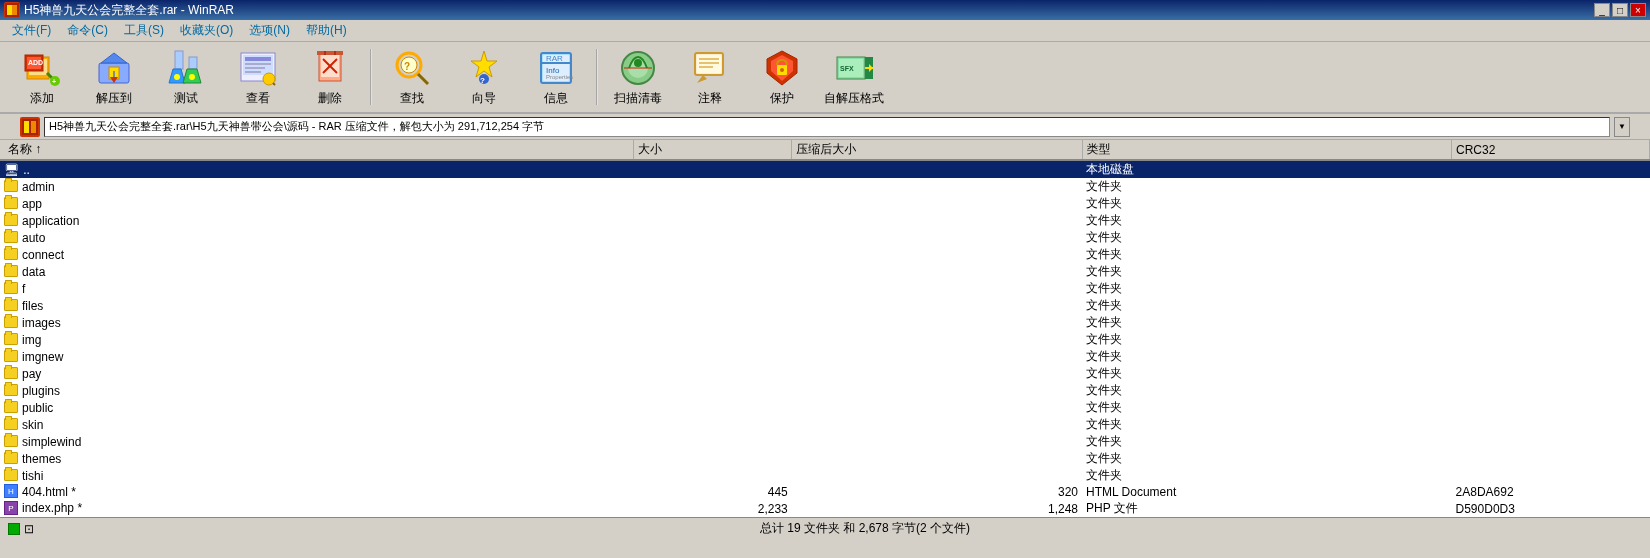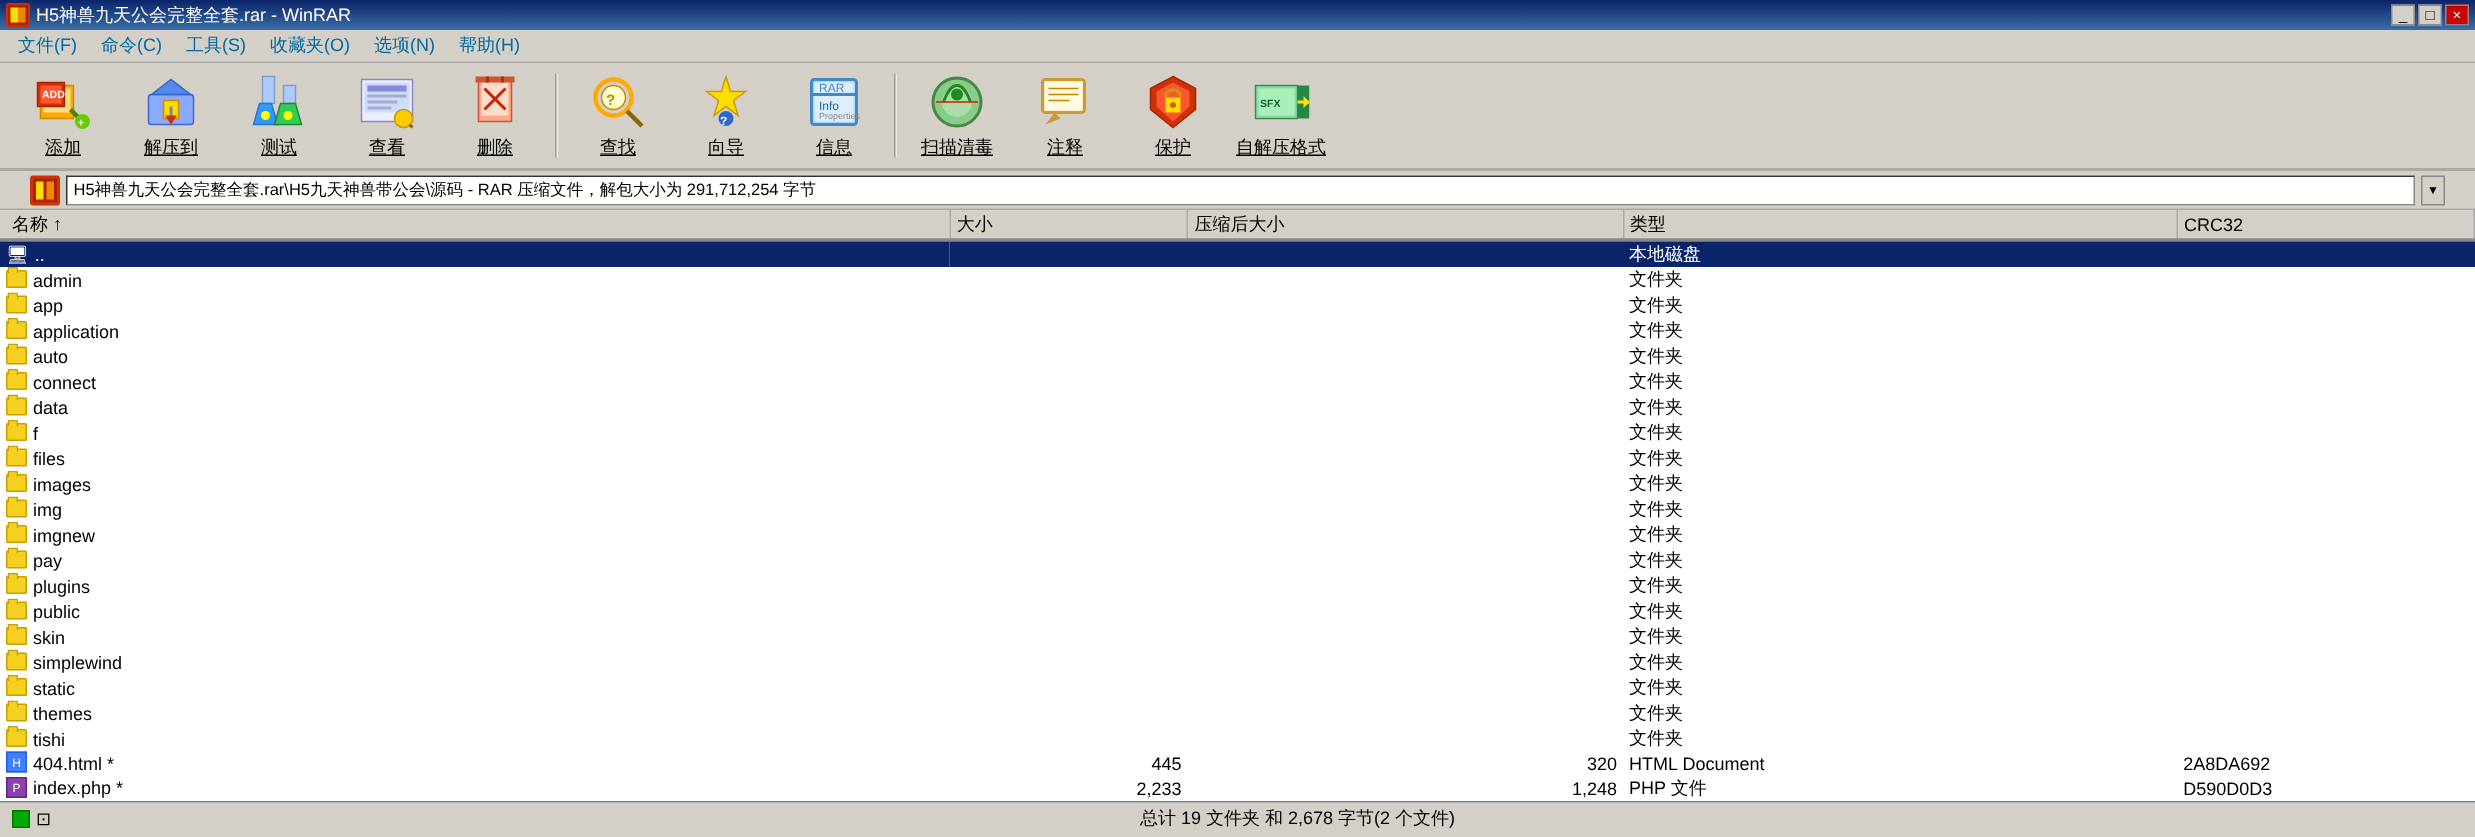--- a/index.html
+++ b/index.html
@@ -87,21 +87,20 @@
       flex-direction: column;
       align-items: center;
       justify-content: center;
       width: 68px;
       height: 64px;
       background: #d4d0c8;
       border: 1px solid transparent;
       cursor: pointer;
       font-size: 12px;
       gap: 2px;
-      text-decoration: underline;
     }
     .toolbar-icon {
       width: 40px;
       height: 40px;
       display: flex;
       align-items: center;
       justify-content: center;
       font-size: 24px;
     }
     .toolbar-sep {
@@ -632,27 +631,20 @@
           <td></td>
         </tr>
         <tr>
           <td><span class="folder-icon"></span>simplewind</td>
           <td></td>
           <td></td>
           <td>文件夹</td>
           <td></td>
         </tr>
         <tr>
-          <td><span class="folder-icon"></span>static</td>
-          <td></td>
-          <td></td>
-          <td>文件夹</td>
-          <td></td>
-        </tr>
-        <tr>
           <td><span class="folder-icon"></span>themes</td>
           <td></td>
           <td></td>
           <td>文件夹</td>
           <td></td>
         </tr>
         <tr>
           <td><span class="folder-icon"></span>tishi</td>
           <td></td>
           <td></td>

